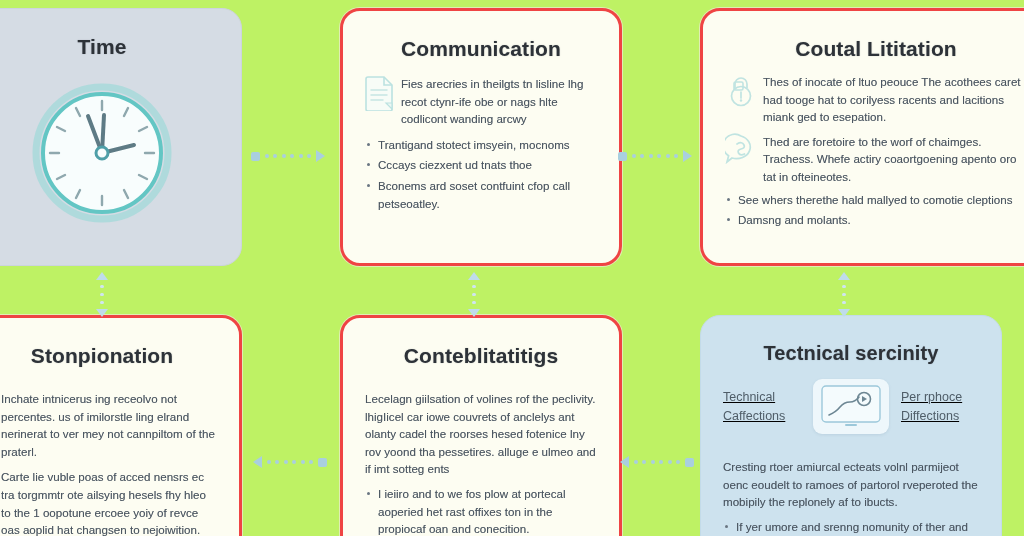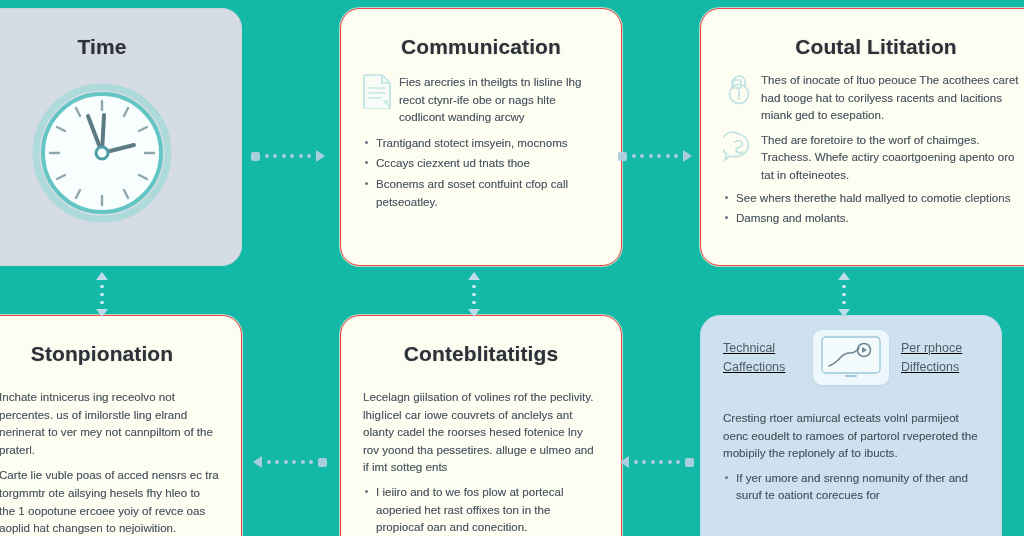--- a/index.html
+++ b/index.html
@@ -6,32 +6,32 @@
   * { box-sizing: border-box; margin: 0; padding: 0; }
   html, body {
     width: 1024px; height: 536px;
     overflow: hidden;
     background: #fdfdf7;
     font-family: "Liberation Sans", sans-serif;
   }
   #canvas {
     position: relative;
     width: 1024px; height: 536px;
-    background: #14b8a6;
+    background: #bef264;
   }
 
   
   .card {
     position: absolute;
     border-radius: 20px;
     overflow: hidden;
   }
   .card-cream {
     background: #fdfdf2;
-    border: 1px solid #ef4444;
+    border: 3px solid #ef4444;
     box-shadow: 0 0 0 1px rgba(238,236,214,0.7);
   }
   .card-grayblue {
     background: #d5dce4;
     border: 1px solid #ccd4dd;
   }
   .card-lightblue {
     background: #cde2ee;
     border: 1px solid #c3dbe9;
   }
@@ -273,20 +273,21 @@
     <div class="body">
       <div class="para">Lecelagn giilsation of volines rof the peclivity. lhigIicel car iowe couvrets of anclelys ant olanty cadel the roorses hesed fotenice lny rov yoond tha pessetires. alluge e ulmeo and if imt sotteg ents</div>
       <ul class="bullets" style="margin-bottom:16px;">
         <li>I ieiiro and to we fos plow at portecal aoperied het rast offixes ton in the propiocaf oan and conecition.</li>
       </ul>
       <div class="para">That rer the condurat in fyost crioter the lo crendlesl comers a feliisers and</div>
     </div>
   </div>
 
   <div class="card card-lightblue" style="left:700px; top:315px; width:302px; height:250px;">
+    <div class="card-title sm">Tectnical sercinity</div>
     <div class="tech-row">
       <div class="tech-lbl">Technical Caffections</div>
       <div class="tech-screen">
         <svg width="62" height="44" viewBox="0 0 62 44" aria-hidden="true">
           <rect x="2" y="2" width="58" height="36" rx="4" fill="#f4fbfd" stroke="#9cc8da" stroke-width="1.4"></rect>
           <path d="M9 31 q7 -3 11 -8 q4 -5 10 -5 q5 0 9 -5" fill="none" stroke="#6d8794" stroke-width="1.6" stroke-linecap="round"></path>
           <circle cx="44" cy="15" r="6.5" fill="none" stroke="#6d8794" stroke-width="1.6"></circle>
           <path d="M42 12 l5 3 l-5 3 z" fill="#6d8794"></path>
           <line x1="26" y1="41" x2="36" y2="41" stroke="#9cc8da" stroke-width="2" stroke-linecap="round"></line>
         </svg>

